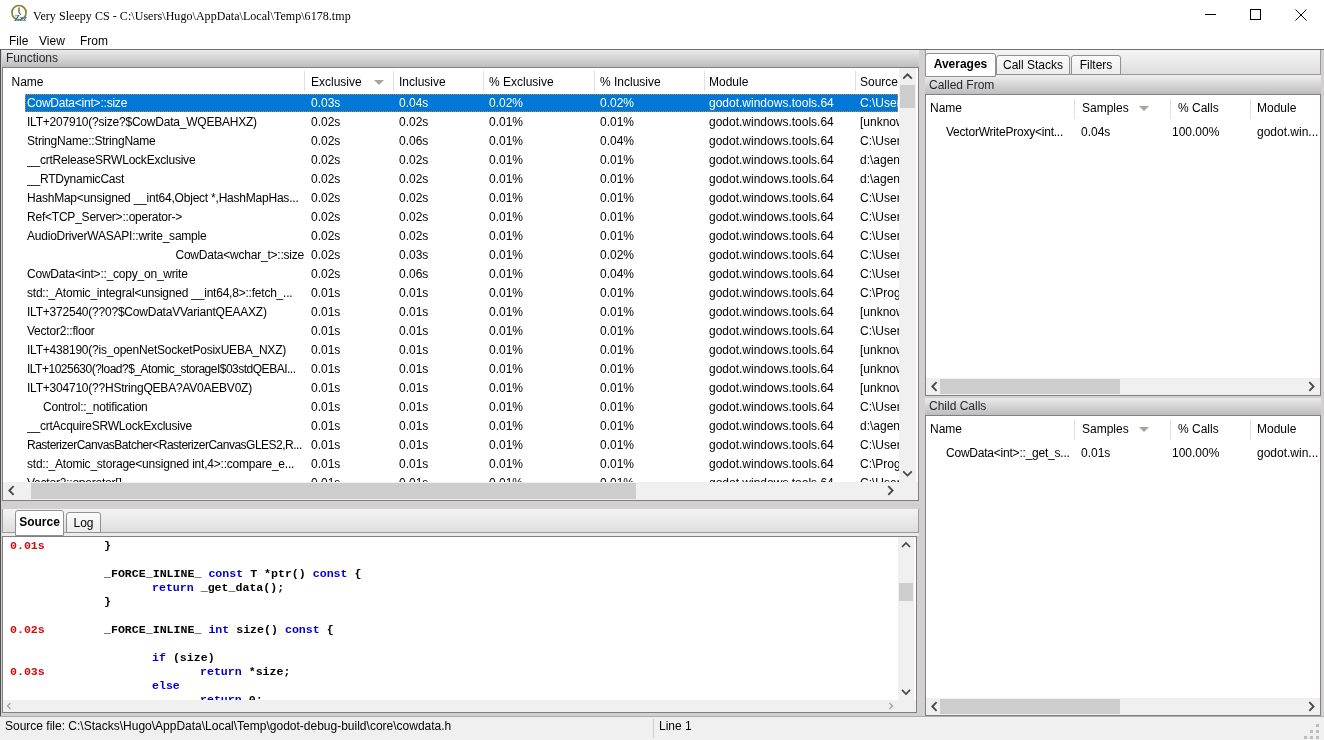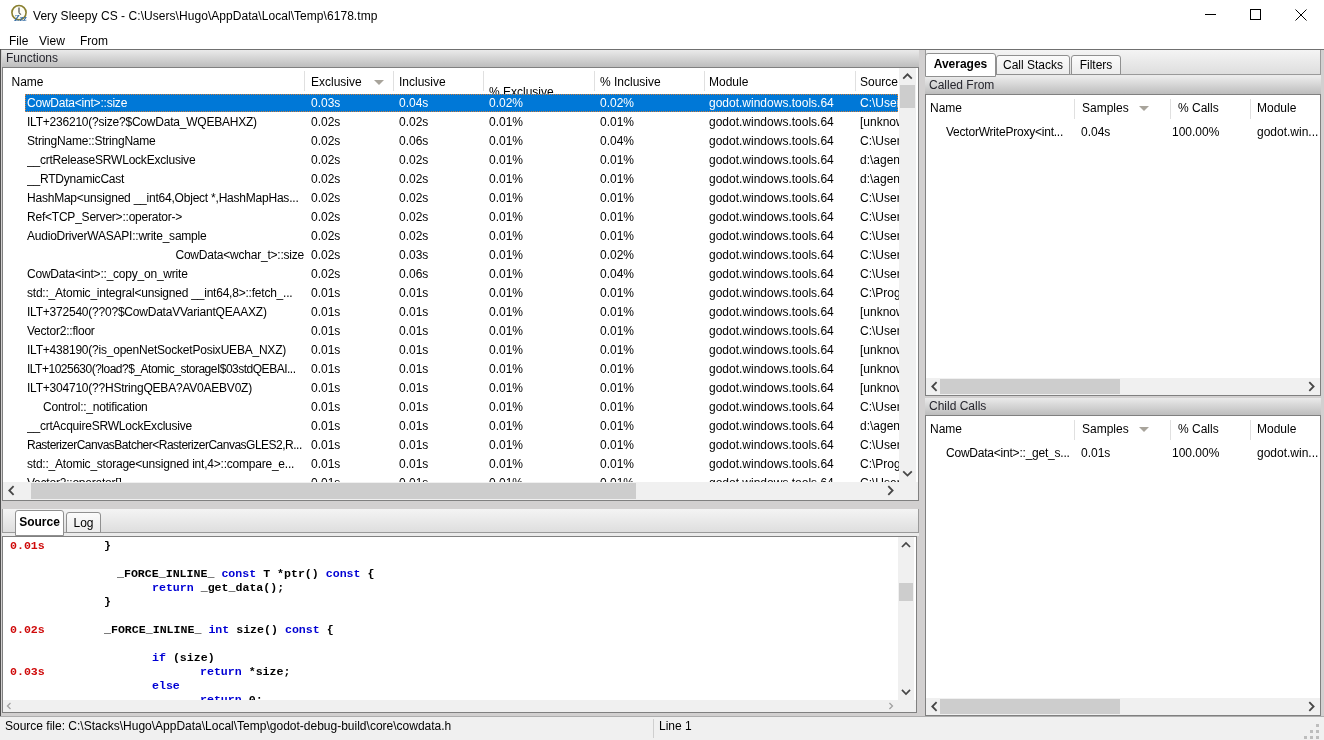--- a/index.html
+++ b/index.html
@@ -31,37 +31,37 @@
 </style>
 </head>
 <body>
 <div class="abs" style="left:0;top:0;width:1324px;height:30px;background:#fff;"></div>
 <svg class="abs" style="left:10px;top:4px;" width="18" height="19" viewBox="0 0 18 19">
 <circle cx="9" cy="8.6" r="7.1" fill="#fdfdf5" stroke="#897f2e" stroke-width="1.6"></circle>
 <line x1="9" y1="8.8" x2="9" y2="3.6" stroke="#5a5a52" stroke-width="1.3"></line>
 <line x1="9" y1="8.8" x2="11" y2="10.6" stroke="#5a5a52" stroke-width="1.1"></line>
 <text x="4.2" y="16.6" font-family="Liberation Serif" font-style="italic" font-weight="bold" font-size="9px" fill="#3a71a8">Zzz</text>
 </svg>
-<div class="abs" style="left:33px;top:8.5px;font-size:12px;letter-spacing:0.05px;">Very Sleepy CS - C:\Users\Hugo\AppData\Local\Temp\6178.tmp</div>
+<div class="abs" style="left:33px;top:8.5px;font-size:12px;letter-spacing:0.05px;font-family:Liberation Serif, serif;">Very Sleepy CS - C:\Users\Hugo\AppData\Local\Temp\6178.tmp</div>
 <svg class="abs" style="left:1196px;top:0;" width="128" height="30" viewBox="0 0 128 30">
 <line x1="9" y1="14.5" x2="20" y2="14.5" stroke="#000" stroke-width="1"></line>
 <rect x="54.5" y="9.5" width="10" height="10" fill="none" stroke="#000" stroke-width="1"></rect>
 <line x1="99.5" y1="9.5" x2="110.5" y2="20.5" stroke="#000" stroke-width="1"></line>
 <line x1="110.5" y1="9.5" x2="99.5" y2="20.5" stroke="#000" stroke-width="1"></line>
 </svg>
 <div class="abs" style="left:9px;top:34px;font-size:12px;">File</div>
 <div class="abs" style="left:39px;top:34px;font-size:12px;">View</div>
 <div class="abs" style="left:80px;top:34px;font-size:12px;">From</div>
 <div class="abs" style="left:0;top:49px;width:1324px;height:668px;background:#d2d0d0;border-top:1px solid #707070;box-sizing:border-box;"></div>
 <div class="cap" style="left:2px;top:50px;width:917px;height:17px;">Functions</div>
 <div class="panel" style="left:2px;top:67px;width:917px;height:434px;">
 <div class="hcell" style="left:8.5px;top:2px;height:25px;line-height:25px;">Name</div>
 <div class="hcell" style="left:308px;top:2px;height:25px;line-height:25px;">Exclusive</div>
 <div class="hcell" style="left:396px;top:2px;height:25px;line-height:25px;">Inclusive</div>
-<div class="hcell" style="left:486px;top:12px;height:25px;line-height:25px;">% Exclusive</div>
+<div class="hcell" style="left:486px;top:2px;height:25px;line-height:25px;">% Exclusive</div>
 <div class="hcell" style="left:597px;top:2px;height:25px;line-height:25px;">% Inclusive</div>
 <div class="hcell" style="left:706px;top:2px;height:25px;line-height:25px;">Module</div>
 <div class="hcell" style="left:857px;top:2px;height:25px;line-height:25px;">Source</div>
 <div class="hsep" style="left:301px;top:3px;height:20px;"></div>
 <div class="hsep" style="left:389.5px;top:3px;height:20px;"></div>
 <div class="hsep" style="left:480px;top:3px;height:20px;"></div>
 <div class="hsep" style="left:591px;top:3px;height:20px;"></div>
 <div class="hsep" style="left:701px;top:3px;height:20px;"></div>
 <div class="hsep" style="left:852px;top:3px;height:20px;"></div>
 <div class="sortdn" style="left:371px;top:12px;"></div>
@@ -70,21 +70,21 @@
 <div class="row" style="position:absolute;left:0;top:0px;height:19px;line-height:19px;color:#fff;">
 <span class="nm" style="left:24px;top:0;width:277px;height:19px;">CowData&lt;int&gt;::size</span>
 <span style="left:308px;top:0;width:85px;height:19px;">0.03s</span>
 <span style="left:396px;top:0;width:85px;height:19px;">0.04s</span>
 <span style="left:486px;top:0;width:105px;height:19px;">0.02%</span>
 <span style="left:597px;top:0;width:104px;height:19px;">0.02%</span>
 <span style="left:706px;top:0;width:146px;height:19px;">godot.windows.tools.64</span>
 <span style="left:857px;top:0;width:40px;height:19px;">C:\Users</span>
 </div>
 <div class="row" style="position:absolute;left:0;top:19px;height:19px;line-height:19px;color:#000;">
-<span class="nm" style="left:24px;top:0;width:277px;height:19px;">ILT+236210(?size?$CowData_WQEBAHXZ)</span>
+<span class="nm" style="left:24px;top:0;width:277px;height:19px;">ILT+207910(?size?$CowData_WQEBAHXZ)</span>
 <span style="left:308px;top:0;width:85px;height:19px;">0.02s</span>
 <span style="left:396px;top:0;width:85px;height:19px;">0.02s</span>
 <span style="left:486px;top:0;width:105px;height:19px;">0.01%</span>
 <span style="left:597px;top:0;width:104px;height:19px;">0.01%</span>
 <span style="left:706px;top:0;width:146px;height:19px;">godot.windows.tools.64</span>
 <span style="left:857px;top:0;width:40px;height:19px;">[unknown]</span>
 </div>
 <div class="row" style="position:absolute;left:0;top:38px;height:19px;line-height:19px;color:#000;">
 <span class="nm" style="left:24px;top:0;width:277px;height:19px;">StringName::StringName</span>
 <span style="left:308px;top:0;width:85px;height:19px;">0.02s</span>
@@ -275,21 +275,21 @@
     </svg>
 </div>
 <div class="tabbar" style="left:2px;top:509px;width:917px;height:24px;"></div>
 <div class="strip" style="left:2px;top:533px;width:917px;height:3px;"></div>
 <div class="tab on" style="left:15px;top:510px;width:49px;height:26px;line-height:23px;text-align:center;z-index:5;">Source</div>
 <div class="tab off" style="left:66px;top:512px;width:35px;height:21px;line-height:20px;text-align:center;">Log</div>
 <div class="panel" style="left:2px;top:536px;width:915px;height:177px;">
 <div class="abs" style="left:0;top:0;width:894px;height:163px;overflow:hidden;">
 <div class="mono tm" style="left:7px;top:2px;">0.01s</div>
 <div class="mono" style="left:101px;top:2px;">}</div>
-<div class="mono" style="left:114px;top:30px;">_FORCE_INLINE_ <span class="kw">const</span> T *ptr() <span class="kw">const</span> {</div>
+<div class="mono" style="left:101px;top:30px;">_FORCE_INLINE_ <span class="kw">const</span> T *ptr() <span class="kw">const</span> {</div>
 <div class="mono" style="left:149px;top:44px;"><span class="kw">return</span> _get_data();</div>
 <div class="mono" style="left:101px;top:58px;">}</div>
 <div class="mono tm" style="left:7px;top:86px;">0.02s</div>
 <div class="mono" style="left:101px;top:86px;">_FORCE_INLINE_ <span class="kw">int</span> size() <span class="kw">const</span> {</div>
 <div class="mono" style="left:149px;top:114px;"><span class="kw">if</span> (size)</div>
 <div class="mono tm" style="left:7px;top:128px;">0.03s</div>
 <div class="mono" style="left:197px;top:128px;"><span class="kw">return</span> *size;</div>
 <div class="mono" style="left:149px;top:142px;"><span class="kw">else</span></div>
 <div class="mono" style="left:197px;top:156px;"><span class="kw">return</span> 0;</div>
 </div>

